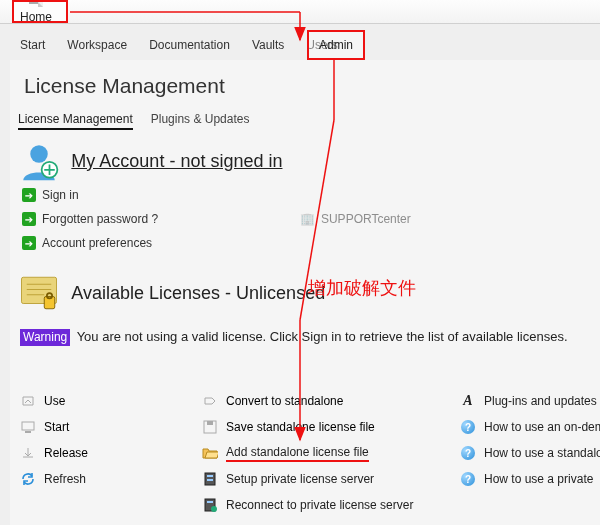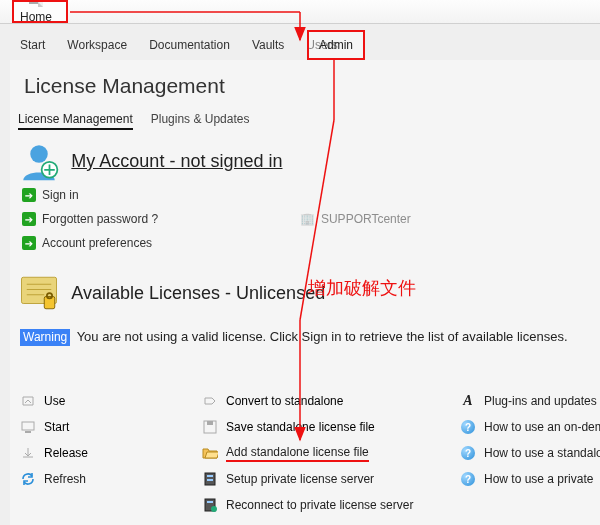--- a/index.html
+++ b/index.html
@@ -164,21 +164,21 @@
 
   .warn-line {
     position:absolute;
     left:10px; top:268px;
     right:6px;
     font-size:13px;
     line-height:1.45;
     color:#222;
   }
   .warn-badge {
-    background:#3b82f6;
+    background:#6d28d9;
     color:#fff;
     padding: 0 3px;
     margin-right: 3px;
     font-size:12px;
     display:inline-block;
   }
 
   
   .col {
     position:absolute;

